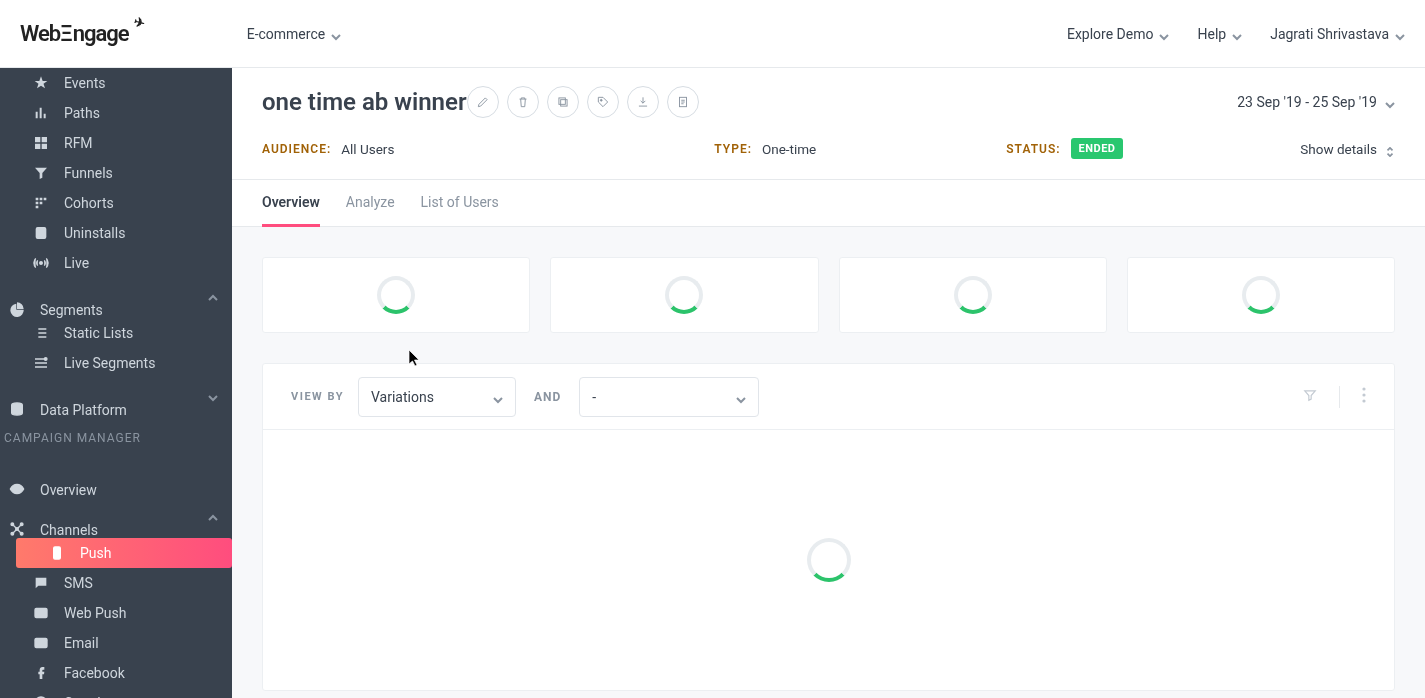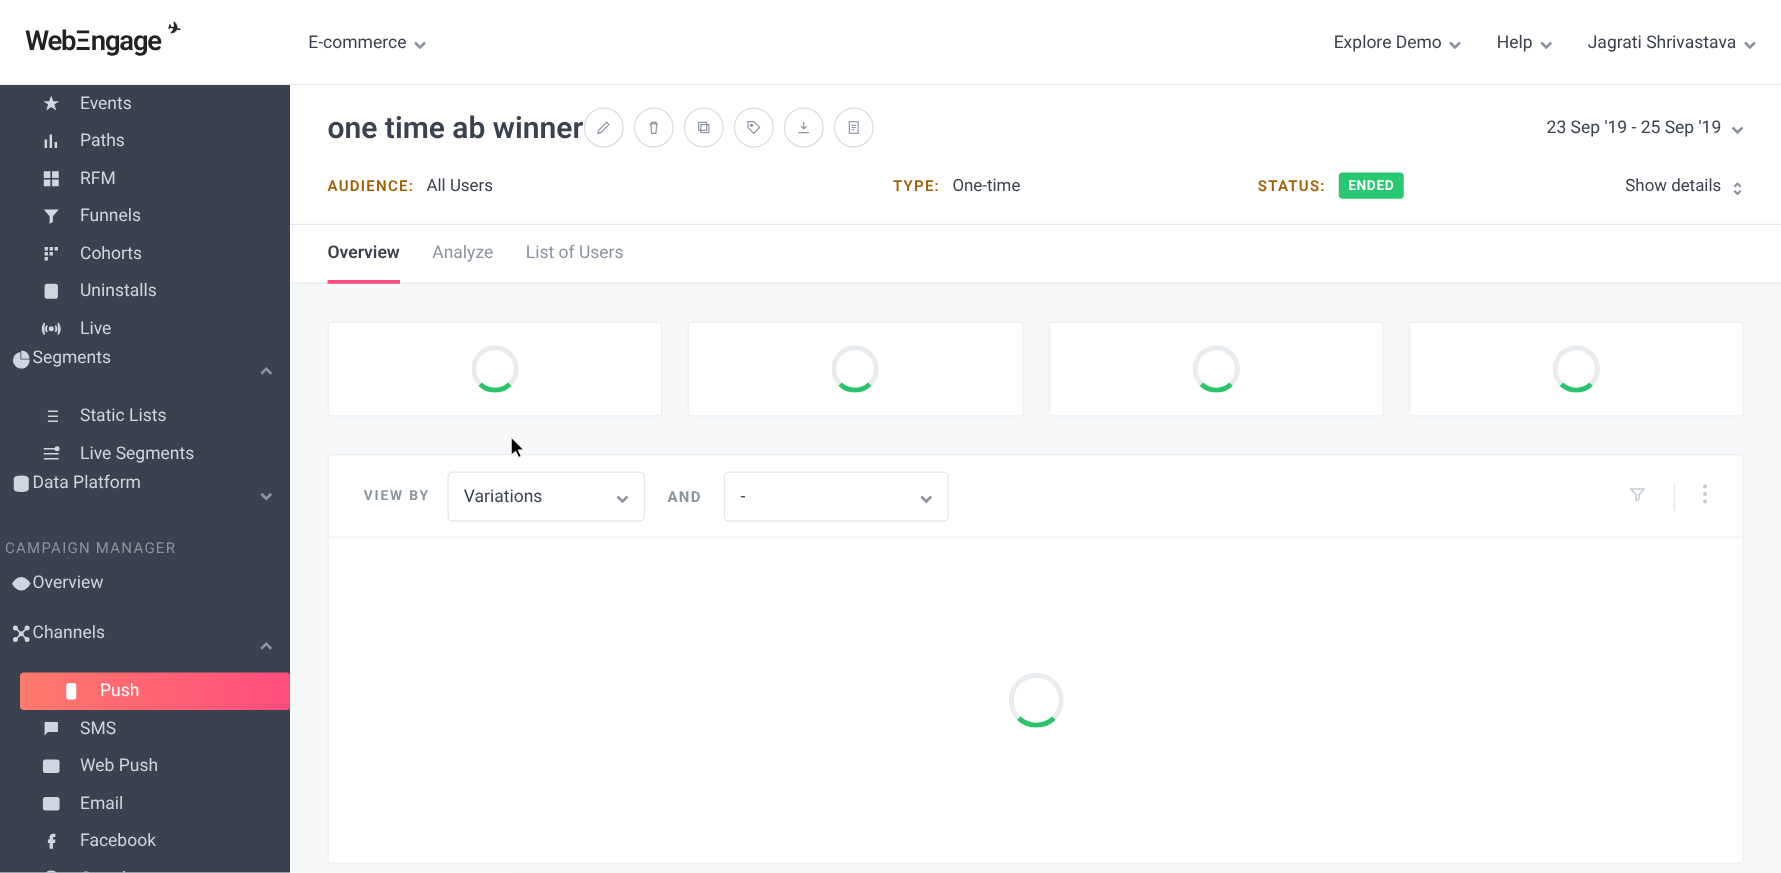--- a/index.html
+++ b/index.html
@@ -9,21 +9,21 @@
 .logo .bird{position:absolute;top:-6px;right:-15px;font-size:13px;transform:rotate(15deg)}
 .tb-left{margin-left:118px;display:flex;align-items:center;gap:6px;color:#39424e;font-size:14px;cursor:pointer}
 .tb-right{margin-left:auto;display:flex;align-items:center;gap:28px;font-size:14px;color:#39424e}
 .tb-right .item{display:flex;align-items:center;gap:6px;cursor:pointer}
 .chev{width:10px;height:10px;display:inline-block}
 .chev svg{width:10px;height:10px;stroke:#8a94a0;stroke-width:2;fill:none}
 
 .shell{display:flex;height:calc(100% - 54px)}
 .sidebar{width:232px;background:#39424e;color:#cfd6dd;overflow-y:hidden;font-size:14px;position:relative}
 .sb-item{height:30px;display:flex;align-items:center;padding-left:32px;gap:14px;cursor:pointer}
-.sb-top{height:40px;padding-left:8px;display:flex;align-items:flex-start;cursor:pointer;position:relative}
+.sb-top{height:40px;padding-left:8px;gap:14px;display:flex;align-items:flex-end;cursor:pointer;position:relative}
 .sb-top .ic{margin-left:0}
 .sb-top .exp{position:absolute;right:14px;top:12px}
 .sb-section-h{height:40px;display:flex;align-items:center;padding-left:4px;font-size:12px;letter-spacing:1px;color:#8a94a0;font-weight:400}
 .sb-item.active{background:linear-gradient(90deg,#ff7a6b,#ff4d7e);color:#fff;margin-left:16px;border-radius:3px;padding-left:32px}
 .ic{width:18px;height:18px;display:flex;align-items:center;justify-content:center;flex:0 0 18px}
 .ic svg{width:16px;height:16px;fill:#cfd6dd}
 .sb-item.active .ic svg{fill:#fff}
 
 .main{flex:1;display:flex;flex-direction:column;background:#f7f8fa}
 .header{background:#fff;padding:18px 30px 0 30px;border-bottom:1px solid #e6e9ec}

